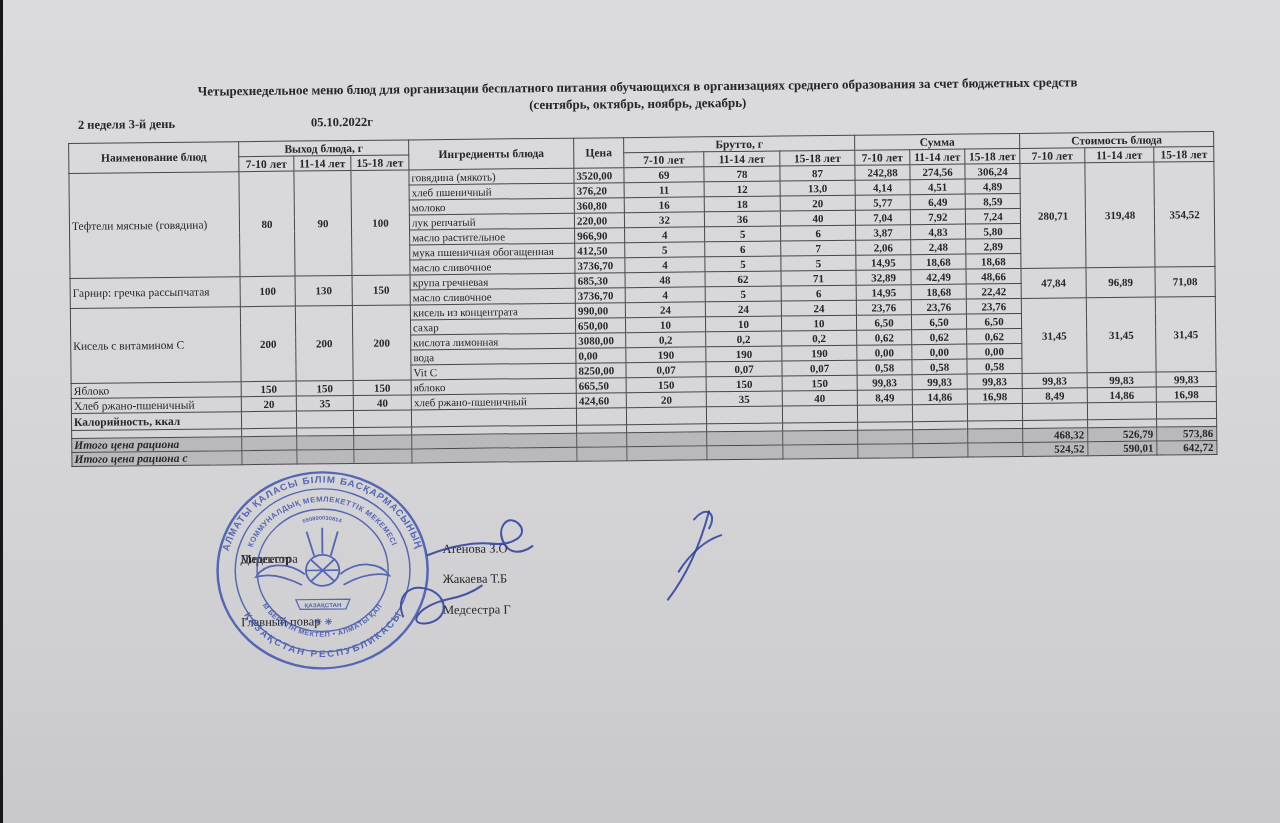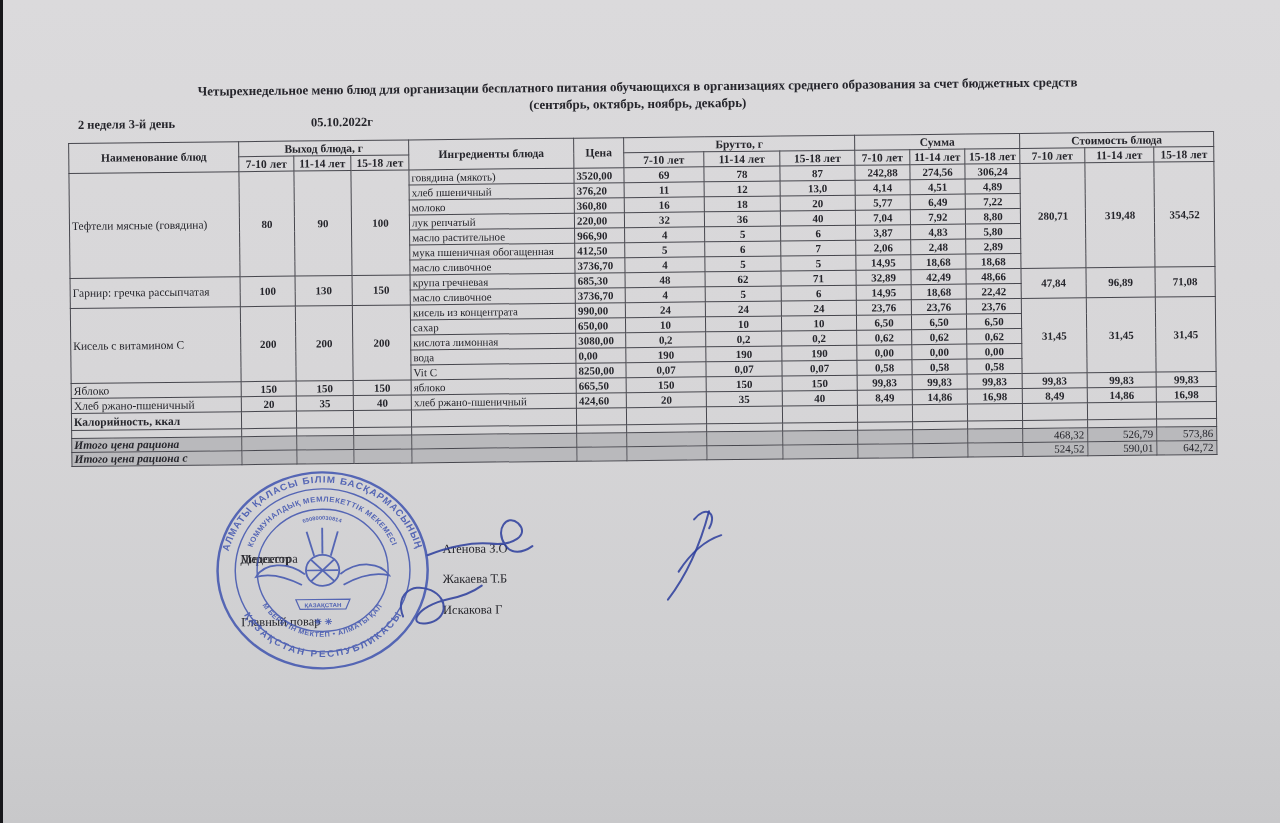--- a/index.html
+++ b/index.html
@@ -38,21 +38,21 @@
   td.dish{text-align:left;vertical-align:top;font-size:11.5px;padding-top:1px;}
   td.yield{text-align:center;vertical-align:top;font-weight:bold;padding-top:1px;}
   td.ing{text-align:left;}
   td.price{font-weight:bold;padding-right:3px;}
   td.brutto,td.summa{text-align:center;font-weight:bold;}
   td.cost{text-align:center;vertical-align:top;font-weight:bold;padding-top:1px;}
   tr.f-cal td{height:16px;font-weight:bold;font-size:11.5px;text-align:left;}
   tr.f-thin td{height:7px;}
   tr.f-itogo td{height:13px;background:#b9b9bc;}
   tr.f-itogo td.flabel{font-weight:bold;font-style:italic;font-size:11.5px;text-align:left;}
-  tr.f-itogo td.fval{font-weight:normal;text-align:right;padding-right:3px;}
+  tr.f-itogo td.fval{font-weight:bold;text-align:right;padding-right:3px;}
   .sig-role{position:absolute;font-size:12.5px;text-align:right;}
   .sig-name{position:absolute;font-size:12.5px;}
   #overlay{position:absolute;left:0;top:0;pointer-events:none;}
   .stamp-ink{stroke:#3a4fae;fill:none;}
   .stamp-text{fill:#3a4fae;stroke:none;font-family:"Liberation Sans",sans-serif;font-weight:bold;}
   .pen{stroke:#2c3d9c;fill:none;stroke-width:2;stroke-linecap:round;opacity:.85;}
 </style>
 </head>
 <body>
 
@@ -139,31 +139,31 @@
           <td class="summa">4,89</td>
         </tr>
         <tr>
           <td class="ing">молоко</td>
           <td class="price">360,80</td>
           <td class="brutto">16</td>
           <td class="brutto">18</td>
           <td class="brutto">20</td>
           <td class="summa">5,77</td>
           <td class="summa">6,49</td>
-          <td class="summa">7,22</td>
+          <td class="summa">8,59</td>
         </tr>
         <tr>
           <td class="ing">лук репчатый</td>
           <td class="price">220,00</td>
           <td class="brutto">32</td>
           <td class="brutto">36</td>
           <td class="brutto">40</td>
           <td class="summa">7,04</td>
           <td class="summa">7,92</td>
-          <td class="summa">8,80</td>
+          <td class="summa">7,24</td>
         </tr>
         <tr>
           <td class="ing">масло растительное</td>
           <td class="price">966,90</td>
           <td class="brutto">4</td>
           <td class="brutto">5</td>
           <td class="brutto">6</td>
           <td class="summa">3,87</td>
           <td class="summa">4,83</td>
           <td class="summa">5,80</td>
@@ -376,21 +376,21 @@
         </tr>
       </tbody>
   </table>
 
   <div id="signatures">
       <div class="sig-role" style="left: 238px; top: 548px;">Директор</div>
       <div class="sig-name" style="left: 440px; top: 540px;">Атенова З.О</div>
       <div class="sig-role" style="left: 238px; top: 548px;">Медсестра</div>
       <div class="sig-name" style="left: 440px; top: 570px;">Жакаева Т.Б</div>
       <div class="sig-role" style="left: 238px; top: 611px;">Главный повар</div>
-      <div class="sig-name" style="left: 440px; top: 601px;">Искакова Г</div>
+      <div class="sig-name" style="left: 440px; top: 601px;">Медсестра Г</div>
     </div>
 
   <svg id="overlay" width="1280" height="823" viewBox="0 0 1280 823">
 
     <g>
       <path class="pen" d="M 425 553 C 445 545 470 540 488 542 C 510 545 528 534 516 522 C 505 512 492 528 503 544 C 509 553 520 552 530 545"></path>
     </g>
     <g>
       <path class="pen" d="M 707 512 C 698 545 683 577 665 600"></path>
       <path class="pen" d="M 719 536 C 703 541 688 554 676 572"></path>

